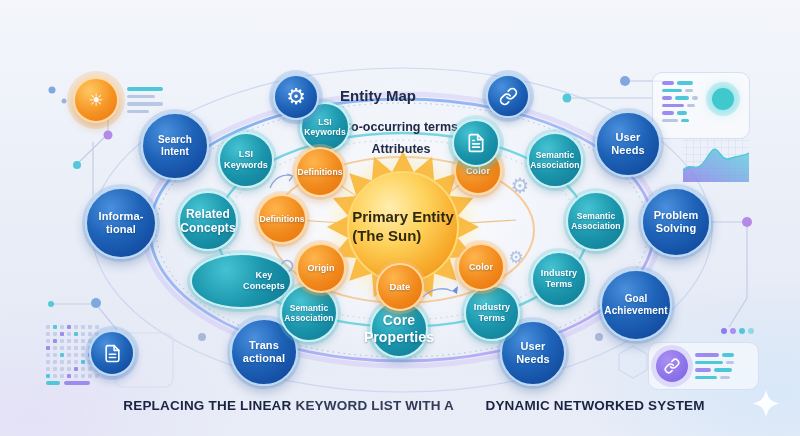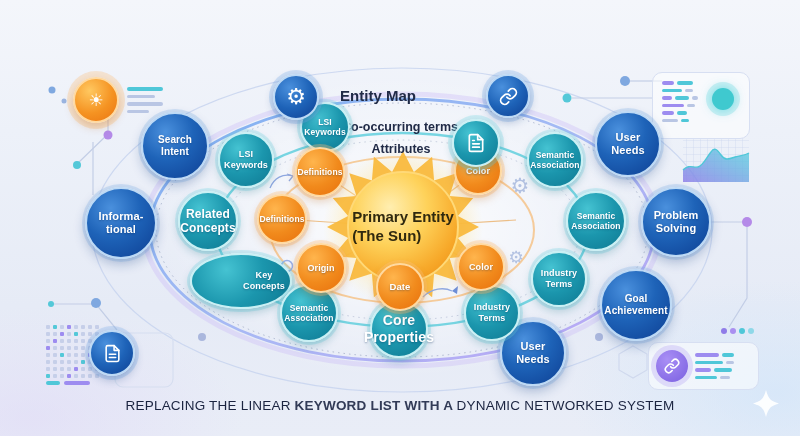--- a/index.html
+++ b/index.html
@@ -13,21 +13,21 @@
       linear-gradient(180deg,#f4f6fb 0%,#edf1f9 30%,#e6ebf6 70%,#e9edf7 100%);
   }
   .backdrop{position:absolute;left:0;top:0;z-index:0;}
   .layer{position:absolute;left:0;top:0;width:100%;height:100%;}
 
   
   .hdr{position:absolute;left:0;right:0;text-align:center;z-index:6;}
   .title{top:14px;font-size:22px;font-weight:800;letter-spacing:.4px;color:#1b2440;}
   .subtitle{top:42px;font-size:13.5px;font-weight:500;color:#3c4663;}
   .foot1{top:398px;font-size:13.5px;color:#252e49;letter-spacing:.2px;}
-  .foot1 .heavy{font-weight:400;color:#1b2440;}
+  .foot1 .heavy{font-weight:700;color:#1b2440;margin-left:28px;}
   .foot1 .mid{font-weight:600;color:#323b57;}
   .foot2{top:415px;font-size:12.5px;font-weight:600;color:#323b57;}
 
   
   .ring-label{position:absolute;transform:translate(-50%,-50%);z-index:4;font-weight:800;color:#212b47;white-space:nowrap;}
   .rl0{left:378px;top:95px;font-size:15px;}
   .rl1{left:400px;top:127px;font-size:12.5px;}
   .rl2{left:401px;top:149px;font-size:12.5px;}
 
   
@@ -194,20 +194,22 @@
 
   <div class="ring-label rl0">Entity Map</div>
   <div class="ring-label rl1">Co-occurring terms</div>
   <div class="ring-label rl2">Attributes</div>
 
   <div class="layer" id="node-layer">
       <div class="node blue" style="left: 175px; top: 146px; width: 64px; height: 64px; font-size: 10px;">Search
 Intent</div>
       <div class="node blue" style="left: 121px; top: 223px; width: 68px; height: 68px; font-size: 11px;">Informa-
 tional</div>
+      <div class="node blue" style="left: 264px; top: 352px; width: 64px; height: 64px; font-size: 11px;">Trans
+actional</div>
       <div class="node blue" style="left: 628px; top: 144px; width: 62px; height: 62px; font-size: 11px;">User
 Needs</div>
       <div class="node blue" style="left: 676px; top: 222px; width: 66px; height: 66px; font-size: 11px;">Problem
 Solving</div>
       <div class="node blue" style="left: 636px; top: 305px; width: 68px; height: 68px; font-size: 10px;">Goal
 Achievement</div>
       <div class="node blue" style="left: 533px; top: 353px; width: 62px; height: 62px; font-size: 11px;">User
 Needs</div>
       <div class="node teal" style="left: 325px; top: 127px; width: 46px; height: 46px; font-size: 8.5px;">LSI
 Keywords</div>

